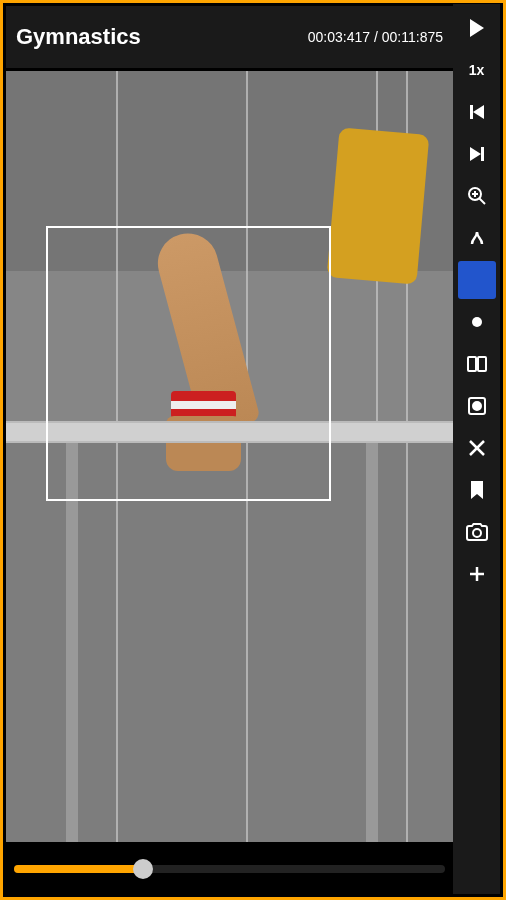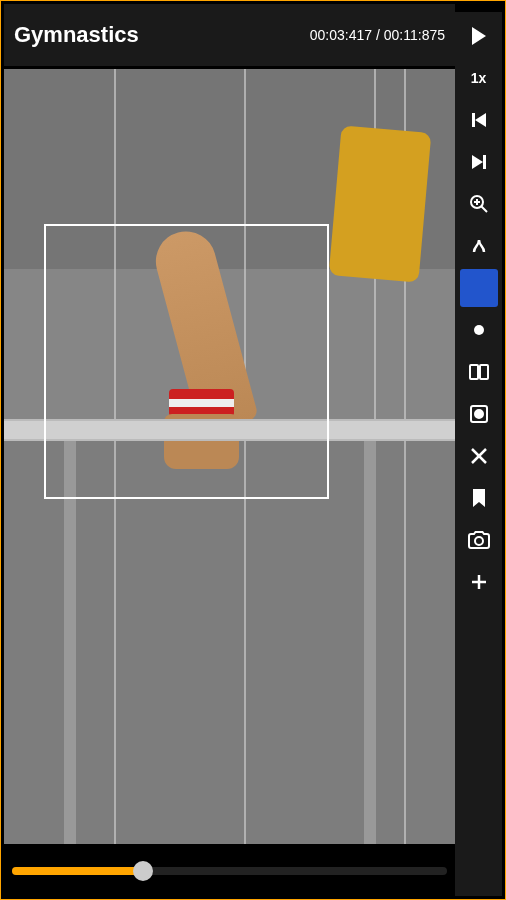--- a/index.html
+++ b/index.html
@@ -9,21 +9,21 @@
       background: #000;
       font-family: Arial, sans-serif;
       overflow: hidden;
       position: relative;
     }
 
     
     #app-container {
       width: 506px;
       height: 900px;
-      border: 1px solid #8b5cf6;
+      border: 3px solid #8b5cf6;
       position: relative;
       background: #000;
     }
 
     
     #header {
       position: absolute;
       top: 3px;
       left: 3px;
       right: 50px;
@@ -116,21 +116,21 @@
       transform: translate(-50%, -50%);
       width: 20px;
       height: 20px;
       background: #ccc;
       border-radius: 50%;
     }
 
     
     #right-toolbar {
       position: absolute;
-      top: 11px;
+      top: 1px;
       right: 3px;
       width: 47px;
       bottom: 3px;
       background: #1a1a1a;
       display: flex;
       flex-direction: column;
       align-items: center;
       padding: 5px 0;
       gap: 4px;
     }

